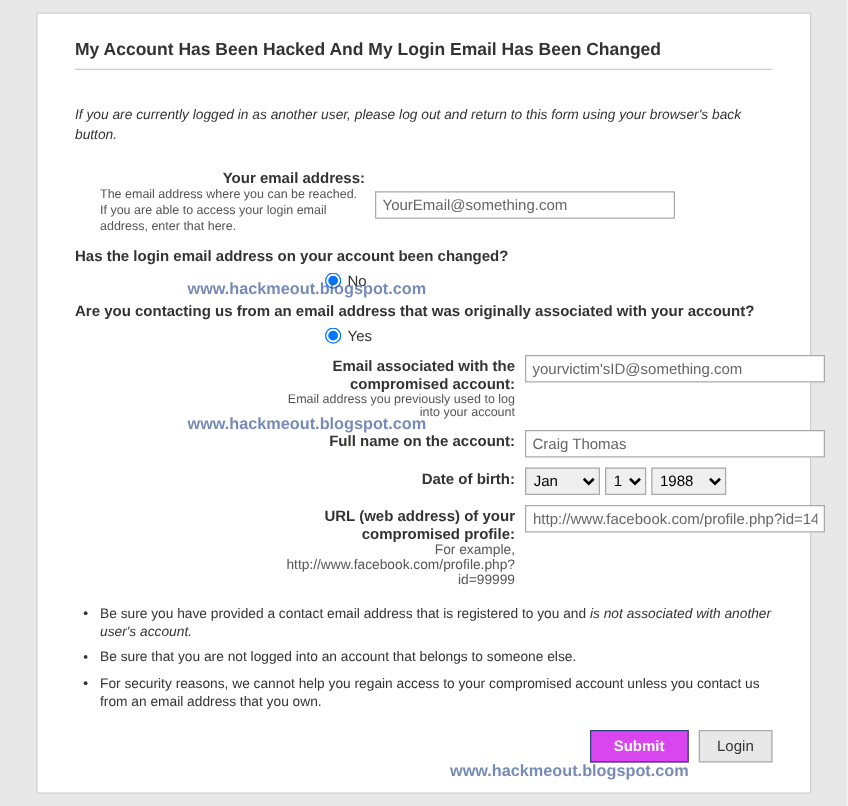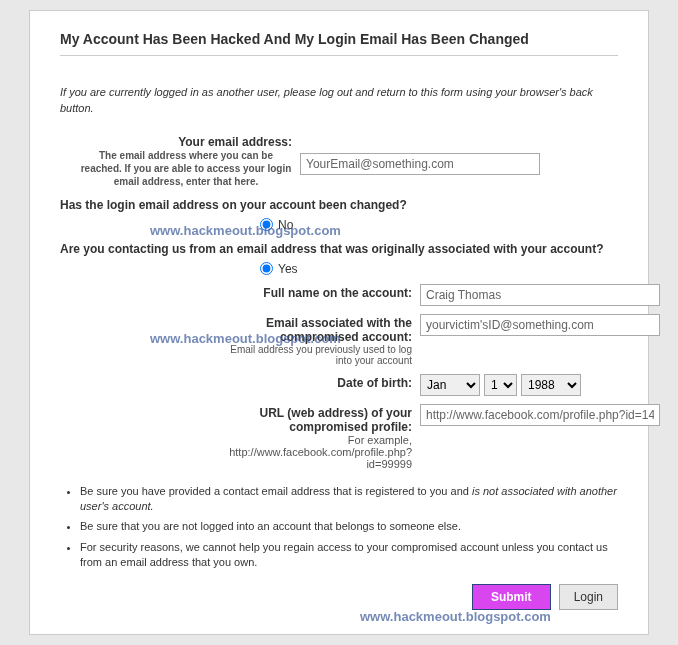--- a/index.html
+++ b/index.html
@@ -46,24 +46,24 @@
       width: 220px;
       min-width: 220px;
       padding-right: 8px;
       font-size: 12px;
       font-weight: bold;
       color: #333;
       padding-top: 2px;
       margin-left: 20px;
     }
     .field-label-sub {
-      font-weight: bold;
+      font-weight: normal;
       font-size: 10px;
       color: #555;
-      text-align: center;
+      text-align: left;
       display: block;
       line-height: 1.3;
     }
     .field-input {
       flex: 1;
       margin-top: 20px;
     }
     .field-input input[type="text"] {
       width: 240px;
       border: 1px solid #aaa;
@@ -221,33 +221,33 @@
 
   <div class="question-text">Are you contacting us from an email address that was originally associated with your account?</div>
   <div class="radio-row">
     <input type="radio" name="q2" id="q2_yes" checked="" style="">
     <label for="q2_yes">Yes</label>
   </div>
 
   <div class="sub-section">
 
     <div class="sub-field-row">
+      <div class="sub-field-label">
+        <span>Email associated with the compromised account:</span>
+        <span class="sub-field-label-sub">Email address you previously used to log into your account</span>
+      </div>
+      <div class="sub-field-input">
+        <input type="text" value="yourvictim'sID@something.com" style="">
+      </div>
+    </div>
+
+    <div class="sub-field-row">
       <div class="sub-field-label">Full name on the account:</div>
       <div class="sub-field-input">
         <input type="text" value="Craig Thomas" style="">
-      </div>
-    </div>
-
-    <div class="sub-field-row">
-      <div class="sub-field-label">
-        <span>Email associated with the compromised account:</span>
-        <span class="sub-field-label-sub">Email address you previously used to log into your account</span>
-      </div>
-      <div class="sub-field-input">
-        <input type="text" value="yourvictim'sID@something.com" style="">
       </div>
     </div>
 
     <div class="sub-field-row">
       <div class="sub-field-label">Date of birth:</div>
       <div class="sub-field-input">
         <div class="dob-row">
           <select class="dob-month">
             <option>Jan</option><option>Feb</option><option>Mar</option><option>Apr</option>
             <option>May</option><option>Jun</option><option>Jul</option><option>Aug</option>

